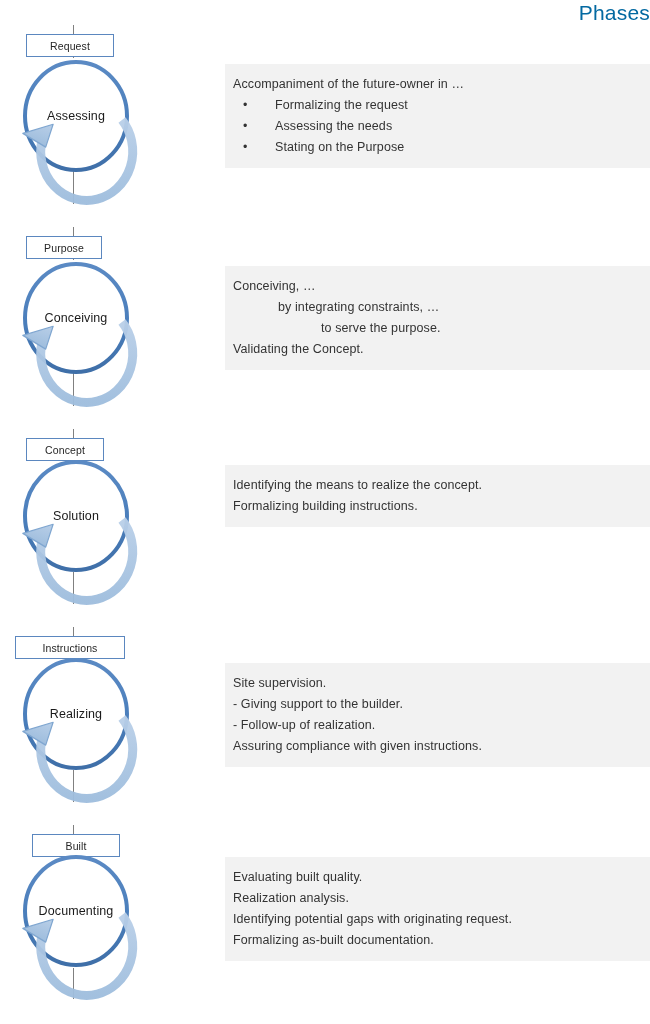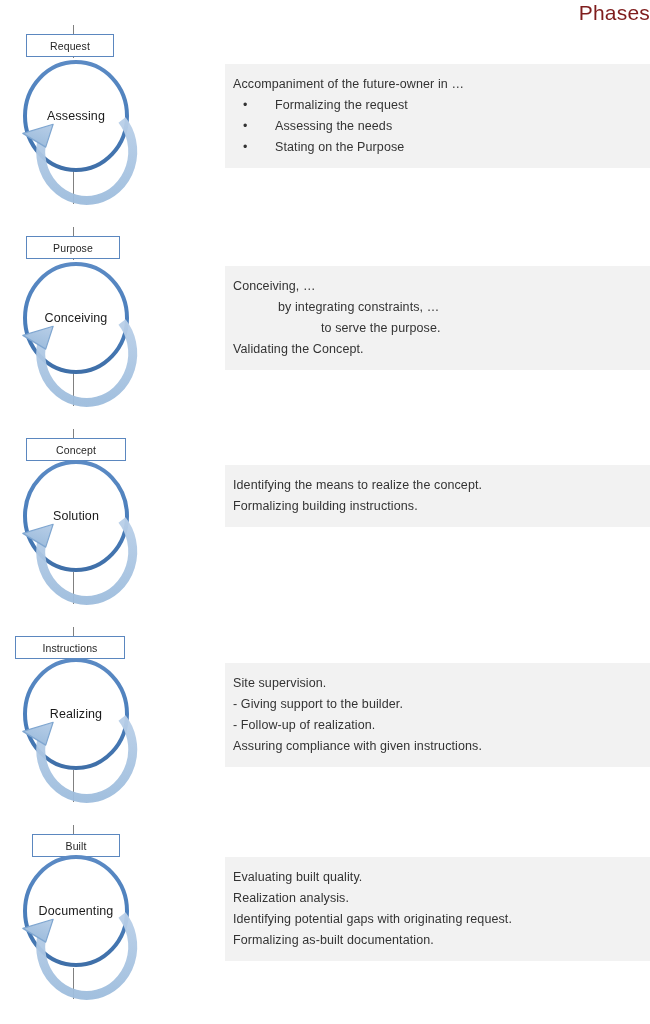--- a/index.html
+++ b/index.html
@@ -18,21 +18,21 @@
     height: 1024px;
     background: #ffffff;
   }
 
   
   .page-title {
     position: absolute;
     top: 0px;
     right: 0px;
     font-size: 21px;
-    color: #7f1d1d;
+    color: #0369a1;
     letter-spacing: 0.2px;
     line-height: 26px;
     white-space: nowrap;
   }
 
   
   .connector {
     position: absolute;
     left: 73px;
     width: 1px;
@@ -148,24 +148,24 @@
       <div class="connector" style="top: 572px; height: 32px;"></div>
       <div class="connector" style="top: 627px; height: 30px;"></div>
       <div class="connector" style="top: 770px; height: 32px;"></div>
       <div class="connector" style="top: 825px; height: 30px;"></div>
       <div class="connector" style="top: 968px; height: 31px;"></div>
     </div>
   <div id="artifacts-layer">
       <div class="artifact-box" style="top: 2px; left: 26px; width: 88px;">
         <span>Request</span>
       </div>
-      <div class="artifact-box" style="top: 204px; left: 26px; width: 94px;">
+      <div class="artifact-box" style="top: 204px; left: 26px; width: 76px;">
         <span>Purpose</span>
       </div>
-      <div class="artifact-box" style="top: 406px; left: 26px; width: 100px;">
+      <div class="artifact-box" style="top: 406px; left: 26px; width: 78px;">
         <span>Concept</span>
       </div>
       <div class="artifact-box" style="top: 604px; left: 15px; width: 110px;">
         <span>Instructions</span>
       </div>
       <div class="artifact-box" style="top: 802px; left: 32px; width: 88px;">
         <span>Built</span>
       </div>
       <div class="artifact-box" style="top: 999px; left: 26px; width: 88px; padding-left: 32px;">
         <span>As-built</span>

